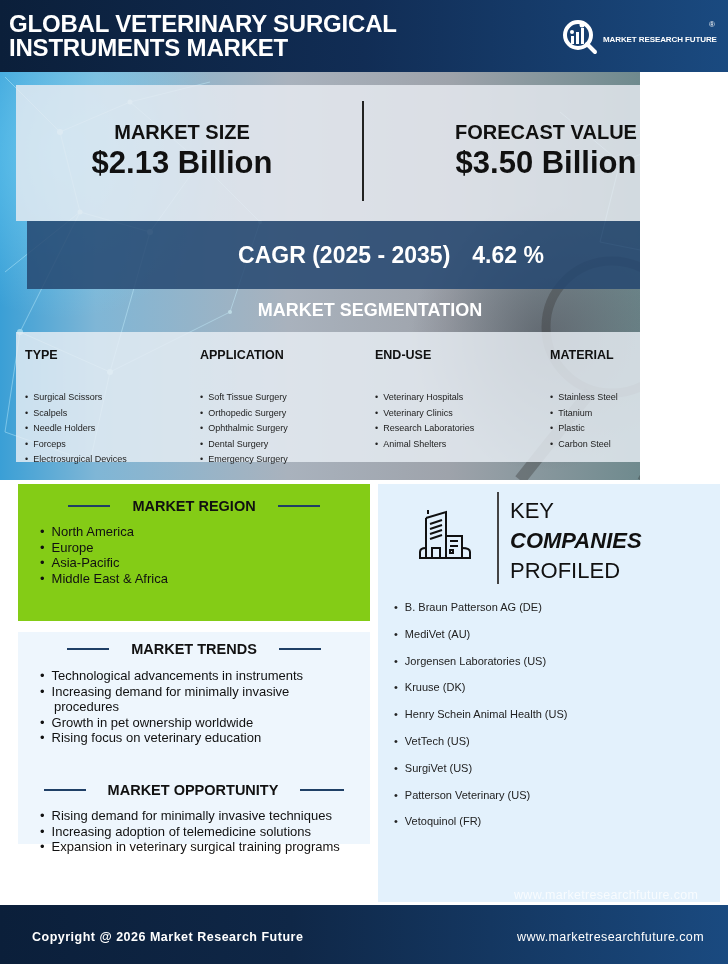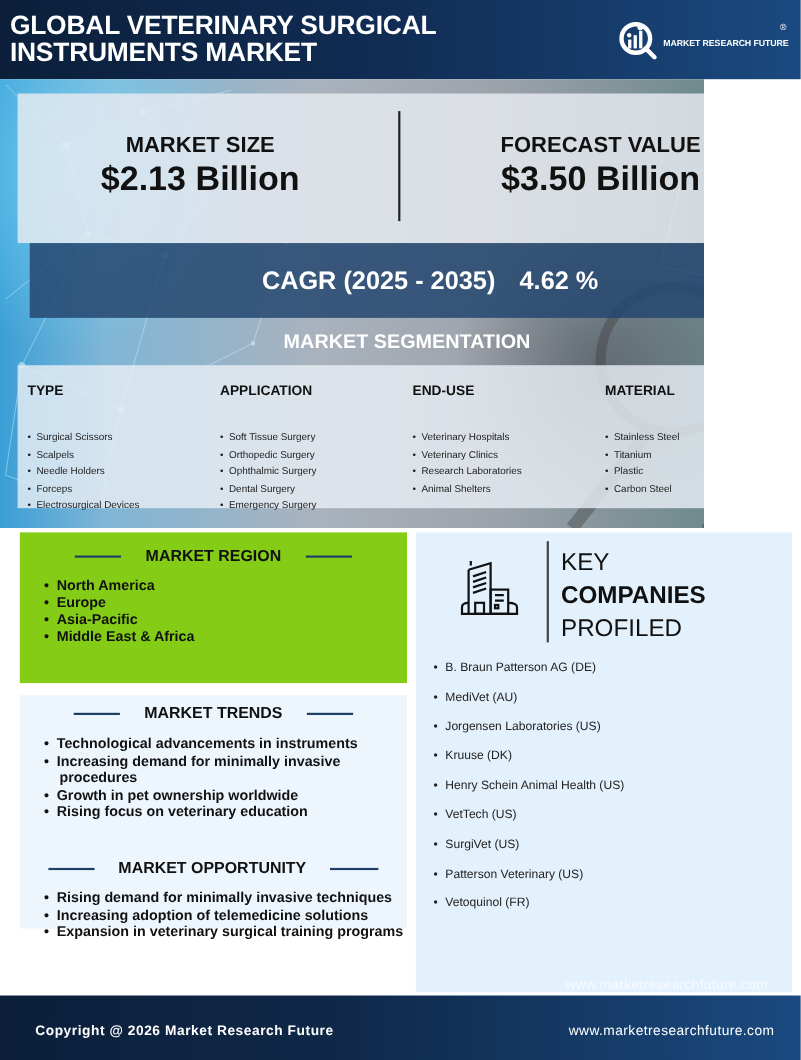--- a/index.html
+++ b/index.html
@@ -91,35 +91,35 @@
     position: absolute; left: 378px; top: 484px; width: 342px; height: 418px;
     background: #e3f1fc;
   }
   .sec-head {
     position: absolute; left: 0; width: 352px; display: flex; align-items: center; justify-content: center;
     font-weight: bold; font-size: 14.5px; color: #111;
   }
   .sec-head .line { width: 42px; height: 2px; background: #1f3f66; }
   .sec-head .txt { margin: 0 22px; white-space: nowrap; }
   .bul { position: absolute; left: 22px; list-style: none; }
-  .bul li { font-size: 13px; color: #111; line-height: 15.5px; font-weight: bold; }
+  .bul li { font-size: 13px; color: #111; line-height: 15.5px; }
   .bul li::before { content: "•"; margin-right: 7px; }
   .watermark-left {
     position: absolute; left: 22px; top: 888px; color: rgba(255,255,255,0.75);
     font-weight: bold; font-size: 12.5px; letter-spacing: 0.6px;
   }
   .watermark-right {
     position: absolute; left: 514px; top: 888px; color: rgba(255,255,255,0.75);
     font-size: 12.5px; letter-spacing: 0.3px;
   }
 
   .kc-icon { position: absolute; left: 40px; top: 24px; width: 56px; height: 56px; }
   .kc-divider { position: absolute; left: 119px; top: 8px; width: 2px; height: 92px; background: #444; }
   .kc-title { position: absolute; left: 132px; top: 12px; color: #111; font-size: 22px; line-height: 30px; }
-  .kc-title .b { font-weight: bold; }
+  .kc-title .b { font-weight: bold; font-style: italic; }
   .kc-list { position: absolute; left: 16px; top: 116px; list-style: none; }
   .kc-list li { font-size: 11px; color: #222; height: 26.8px; line-height: 15px; white-space: nowrap; }
   .kc-list li::before { content: "•"; margin-right: 7px; }
 
   
   .footer {
     position: absolute; left: 0; top: 905px; width: 728px; height: 59px;
     background: linear-gradient(90deg, #0b1f3a 0%, #0f2747 40%, #1a4a80 100%);
   }
   .footer-left {

